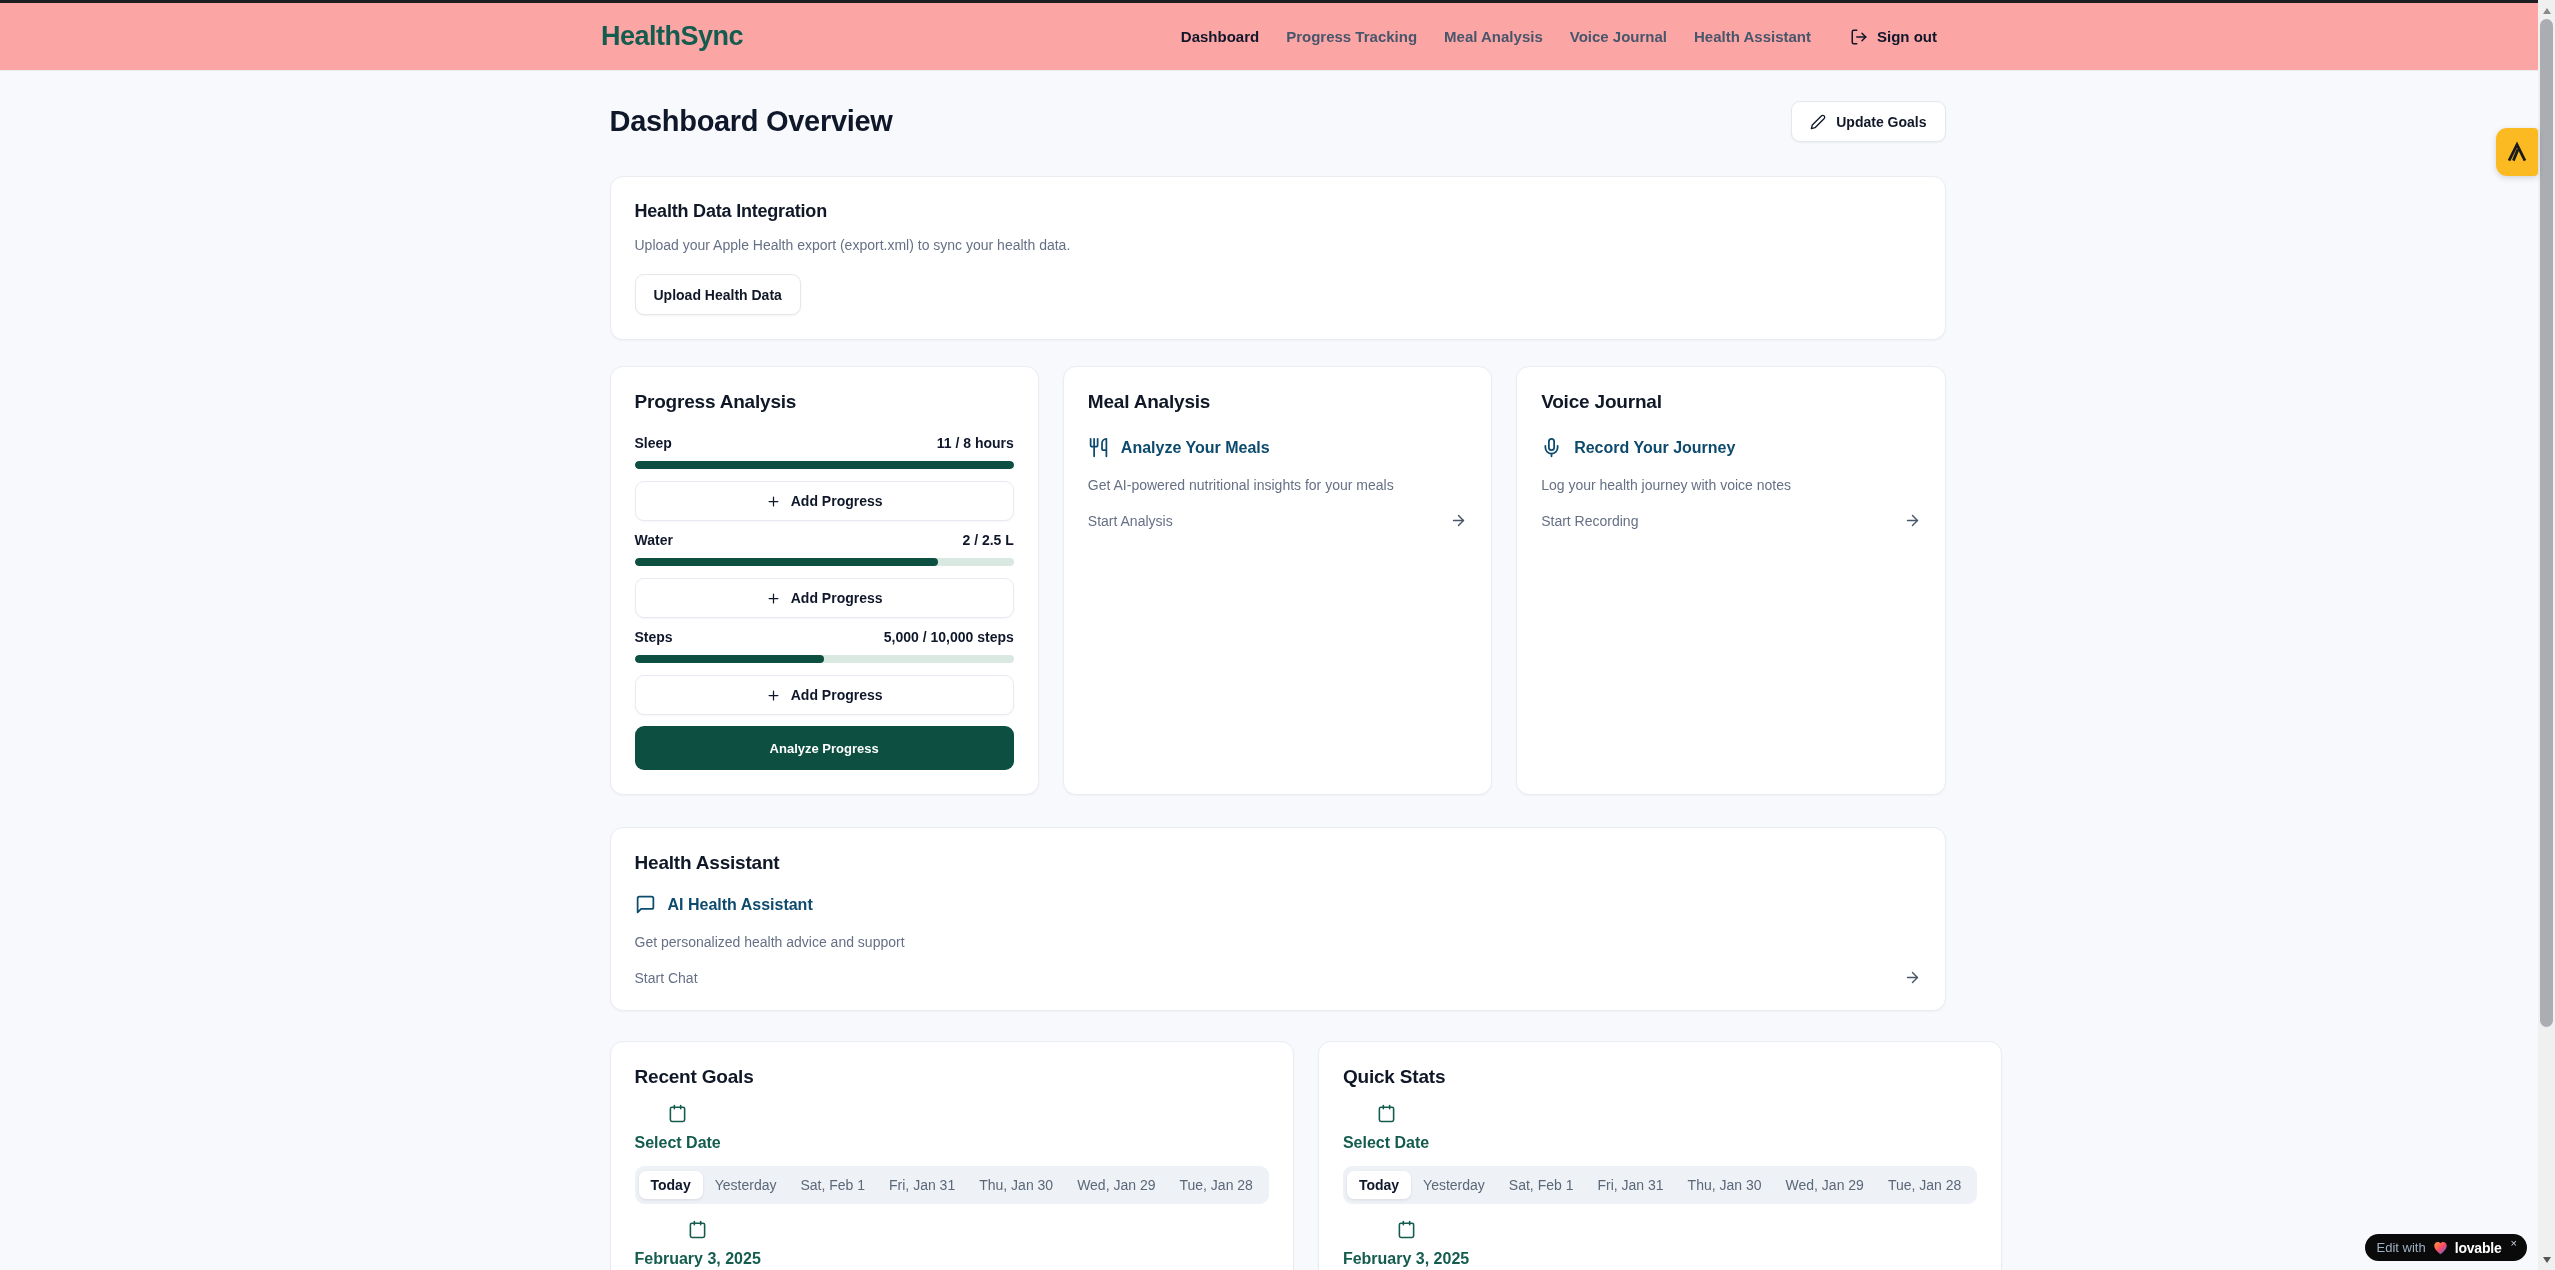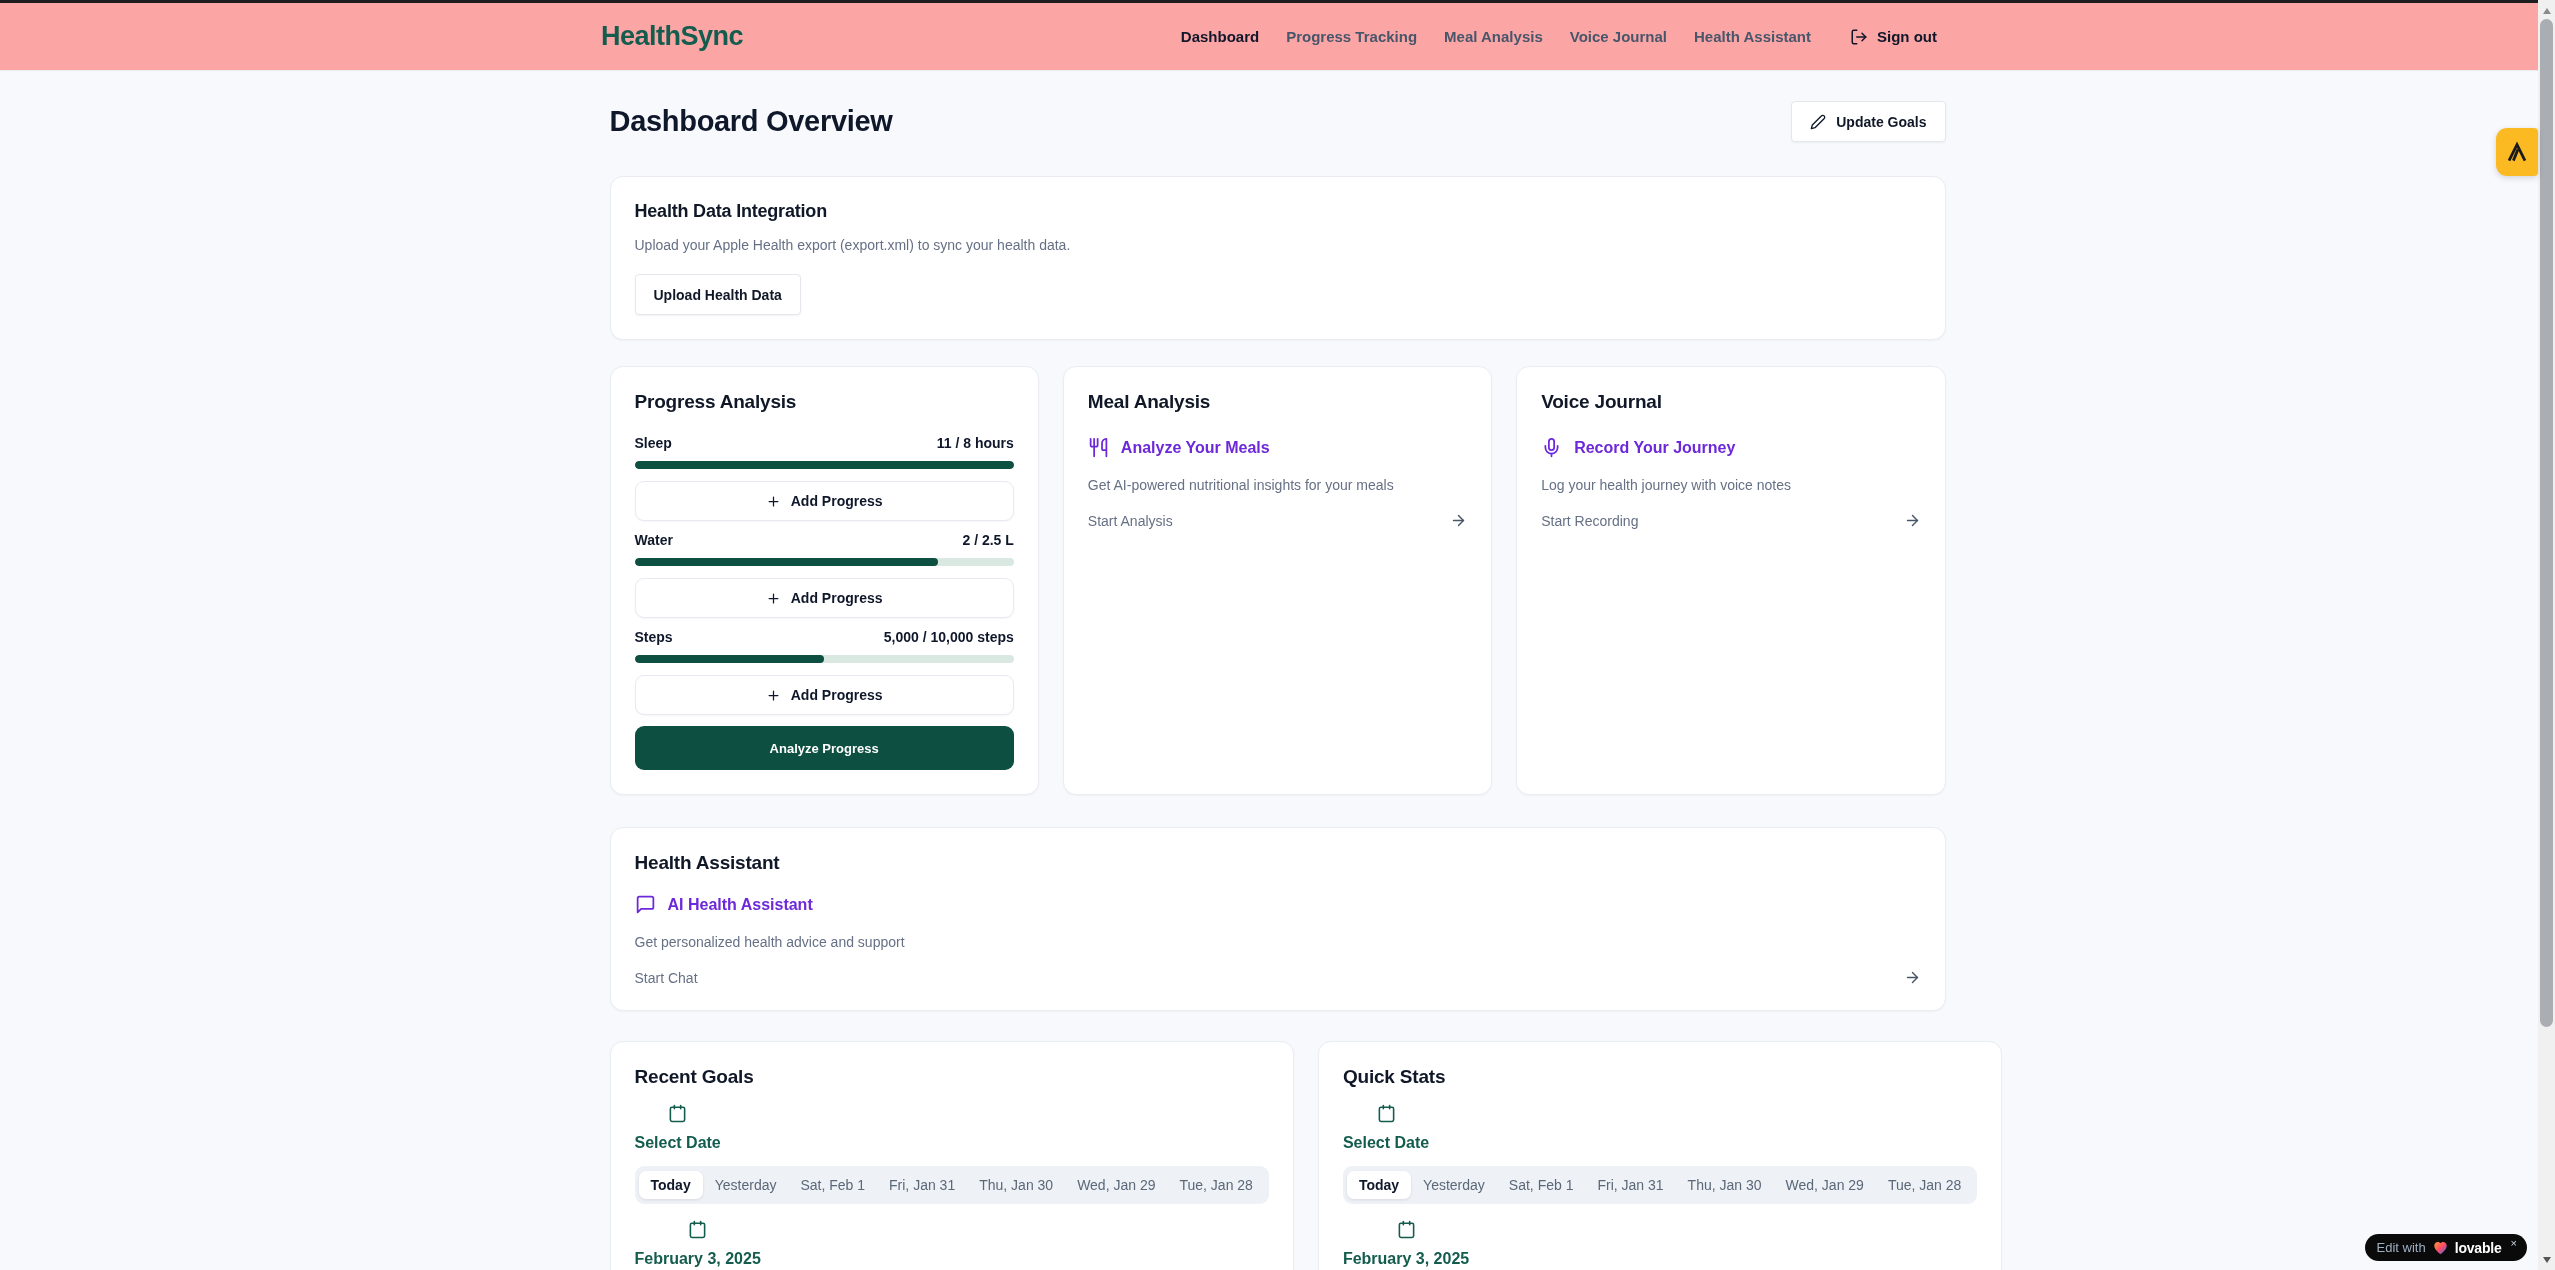--- a/index.html
+++ b/index.html
@@ -22,21 +22,21 @@
   .signout { display:flex; gap:9px; margin-left:12px; font-size:15px; font-weight:700; color:#0f172a; cursor:pointer; }
   .icon { display:inline-flex; align-items:center; justify-content:center; flex:none; }
   svg.stroke { fill:none; stroke:currentColor; stroke-width:2; stroke-linecap:round; stroke-linejoin:round; }
 
   
   .main { width:1336px; margin:0 auto; padding-top:30px; }
   .page-header { display:flex; align-items:center; justify-content:space-between; margin-bottom:34px; }
   .page-title { font-size:29px; font-weight:700; color:#0f172a; letter-spacing:-0.3px; }
   .btn-outline {
     display:inline-flex; align-items:center; justify-content:center; gap:10px;
-    background:#fff; border:1px solid #e4e7ec; border-radius:4px;
+    background:#fff; border:1px solid #e4e7ec; border-radius:9px;
     font-size:14px; font-weight:600; color:#101828; cursor:pointer;
     padding:0 18px; height:41px; box-shadow:0 1px 2px rgba(16,24,40,.05);
   }
   .card {
     background:#fff; border:1px solid #e9edf2; border-radius:13px;
     box-shadow:0 1px 2px rgba(16,24,40,.04); padding:24px;
   }
   .card-title { font-size:19px; font-weight:700; color:#101828; letter-spacing:-0.2px; }
   .muted { color:#667085; font-size:14px; }
 
@@ -60,21 +60,21 @@
     box-shadow:0 1px 2px rgba(16,24,40,.04);
   }
   .btn-primary {
     width:100%; height:44px; display:flex; align-items:center; justify-content:center;
     background:#0d4f40; border:none; border-radius:9px; cursor:pointer;
     font-size:13px; font-weight:700; color:#ffffff; margin-top:4px;
   }
 
   
   .feature-title { margin-bottom:24px; }
-  .feature-link { display:flex; align-items:center; gap:12px; font-size:16px; font-weight:700; color:#6d28d9; cursor:pointer; margin-bottom:19px; }
+  .feature-link { display:flex; align-items:center; gap:12px; font-size:16px; font-weight:700; color:#0c4a6e; cursor:pointer; margin-bottom:19px; }
   .feature-desc { margin-bottom:19px; }
   .feature-action { display:flex; align-items:center; justify-content:space-between; font-size:14px; color:#667085; cursor:pointer; }
   .ha-card { margin-bottom:30px; }
   .ha-card .feature-title { margin-bottom:20px; }
 
   
   .gs-title { margin-bottom:16px; }
   .link-green { display:inline-flex; align-items:center; gap:11px; font-size:16px; font-weight:700; color:#135c4e; cursor:pointer;flex-direction:column; }
   .select-date { margin-bottom:14px; }
   .tabbar {

